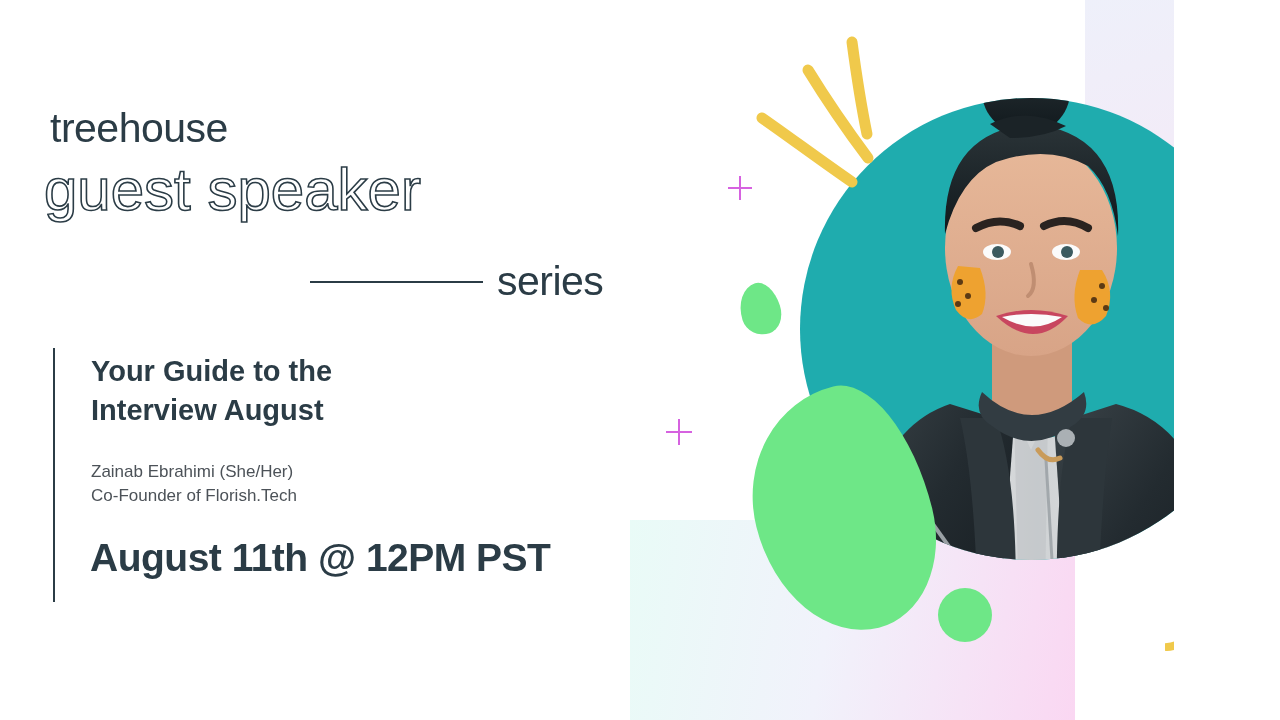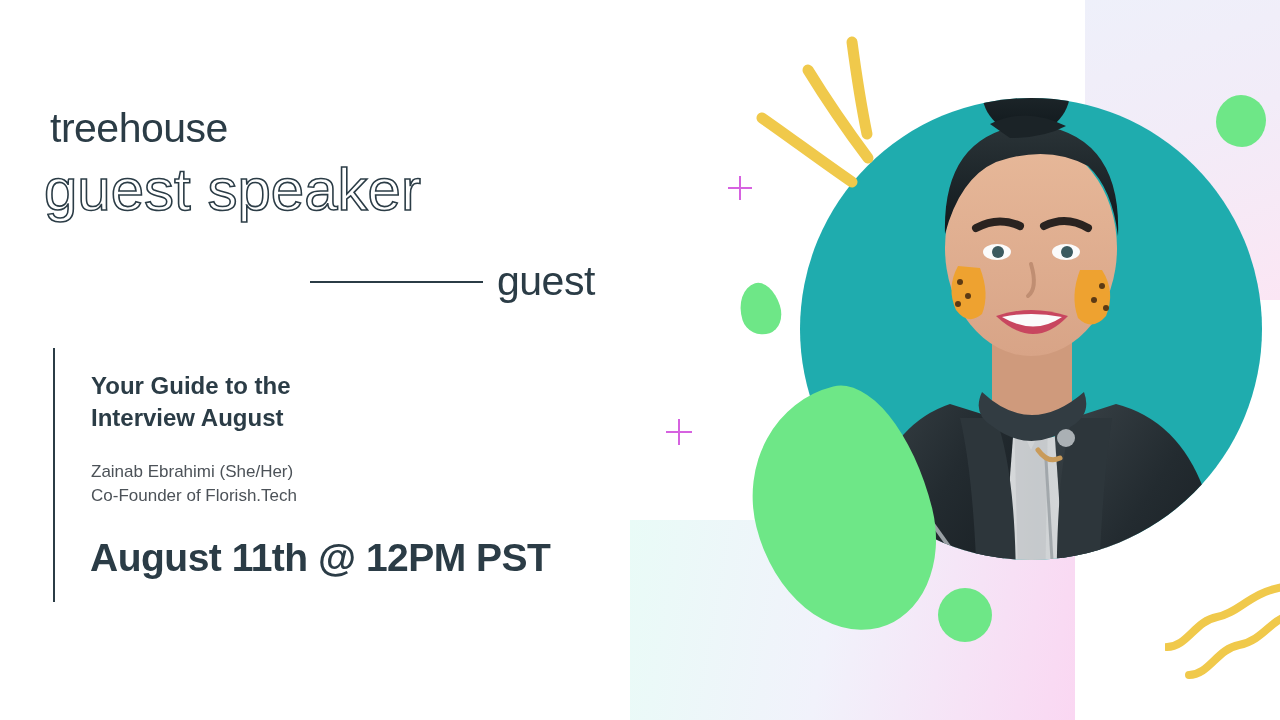--- a/index.html
+++ b/index.html
@@ -7,21 +7,21 @@
 
   html, body {
     width:1280px; height:720px;
     overflow:hidden;
     background:#ffffff;
     font-family:"Liberation Sans", sans-serif;
   }
 
   #slide {
     position:relative;
-    width:1280px; height:720px;
+    width:1174px; height:720px;
     background:#ffffff;
     overflow:hidden;
   }
 
   
   .panel-topright {
     position:absolute;
     left:1085px; top:0px;
     width:195px; height:300px;
     background:linear-gradient(160deg,#eef0fa 0%,#f2ecf8 45%,#fbe6f4 100%);
@@ -131,23 +131,23 @@
 
   .vrule {
     position:absolute;
     left:53px; top:348px;
     width:2px; height:254px;
     background:#2b3c46;
   }
 
   .session-title {
     position:absolute;
-    left:91px; top:370px;
+    left:91px; top:352px;
     width:430px;
-    font-size:24px;
+    font-size:29px;
     font-weight:600;
     line-height:1.33;
     color:#2b3c46;
   }
 
   .speaker-lines {
     position:absolute;
     left:91px; top:460px;
     font-size:17px;
     font-weight:400;
@@ -286,21 +286,21 @@
       </g>
     </svg>
   </div>
 
   <div class="brand">treehouse</div>
 
   <div class="headline-outline">guest speaker</div>
 
   <div class="series-rule"></div>
 
-  <div class="series-word">guest</div>
+  <div class="series-word">series</div>
 
   <div class="vrule"></div>
 
   <div class="session-title">
     <div>Your Guide to the</div>
     <div>Interview August</div>
   </div>
 
   <div class="speaker-lines">
     <div>Zainab Ebrahimi (She/Her)</div>

